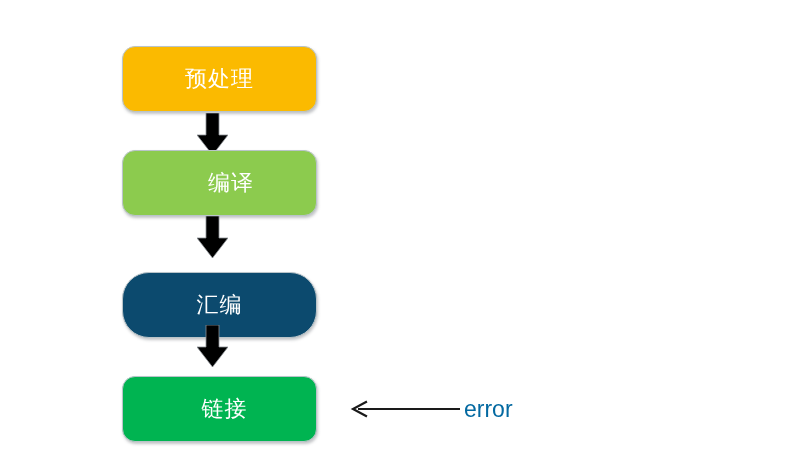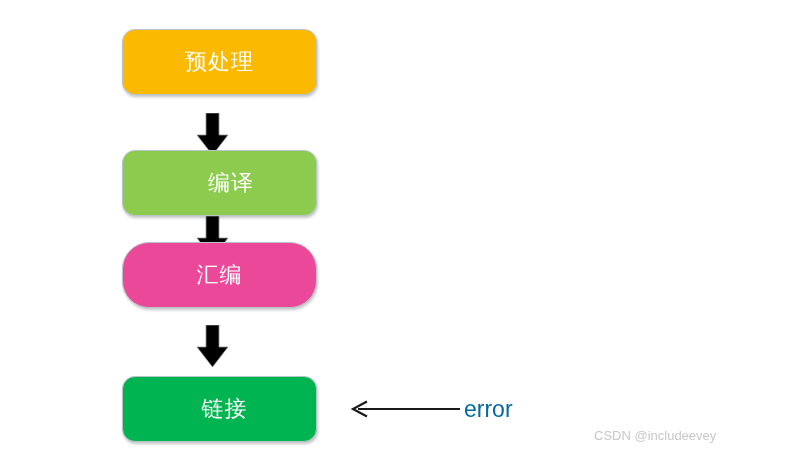--- a/index.html
+++ b/index.html
@@ -34,23 +34,23 @@
   }
   .node-label {
     color: #ffffff;
     font-size: 22px;
     line-height: 1;
     letter-spacing: 1px;
     white-space: nowrap;
     user-select: none;
   }
 
-  .node-1 { top: 29px;  background: #fbba00; }
+  .node-1 { top: 46px;  background: #fbba00; }
   .node-2 { top: 150px; background: #8ccb4e; padding-left: 23px; }
-  .node-3 { top: 242px; background: #ec4899; border-radius: 27px; }
+  .node-3 { top: 272px; background: #0c4a6e; border-radius: 27px; }
   .node-4 { top: 376px; background: #00b451; padding-left: 10px; }
 
   
   .block-arrow {
     position: absolute;
     left: 197px;
     width: 31px;
     height: 42px;
   }
   .block-arrow svg { display: block; }
@@ -132,15 +132,14 @@
 
   <div class="error-arrow">
     <svg width="110" height="26" viewBox="0 0 110 26" xmlns="http://www.w3.org/2000/svg">
       <line x1="8" y1="13" x2="110" y2="13" stroke="#1a1a1a" stroke-width="2"></line>
       <polyline points="16,6 3,13 16,20" fill="none" stroke="#1a1a1a" stroke-width="2.2" stroke-linecap="square" stroke-linejoin="miter"></polyline>
     </svg>
   </div>
 
   <div class="error-label">error</div>
 
-  <div class="watermark">CSDN @includeevey</div>
 
 </div>
 
 </body></html>

